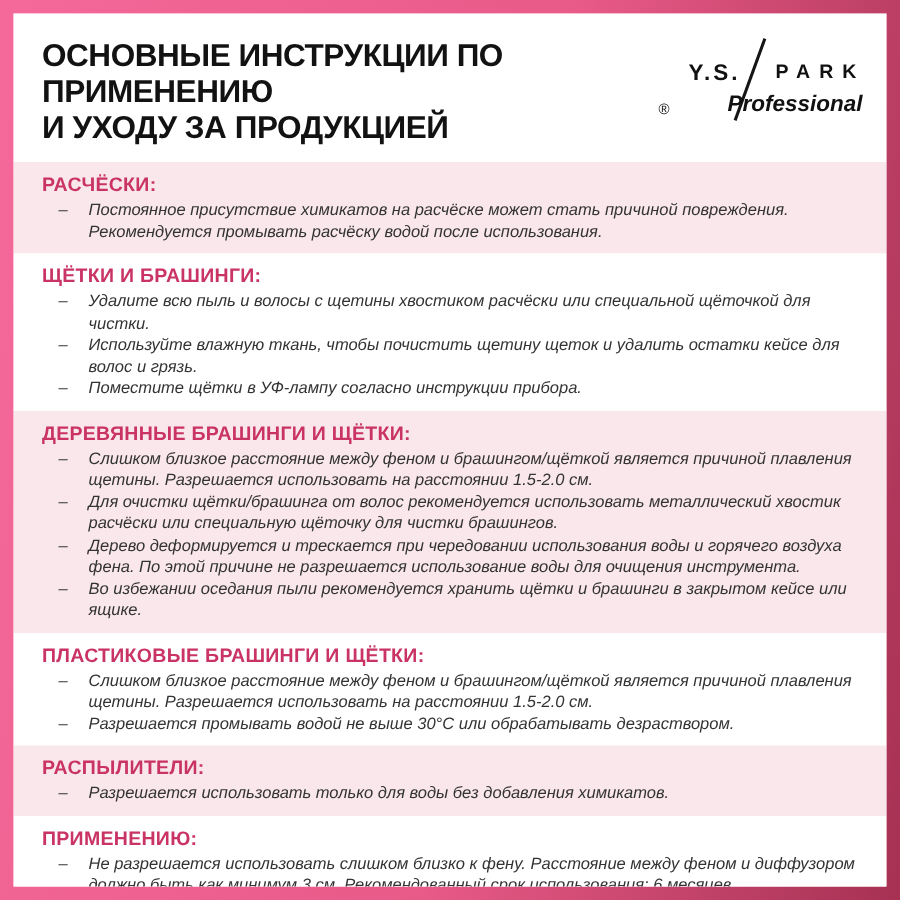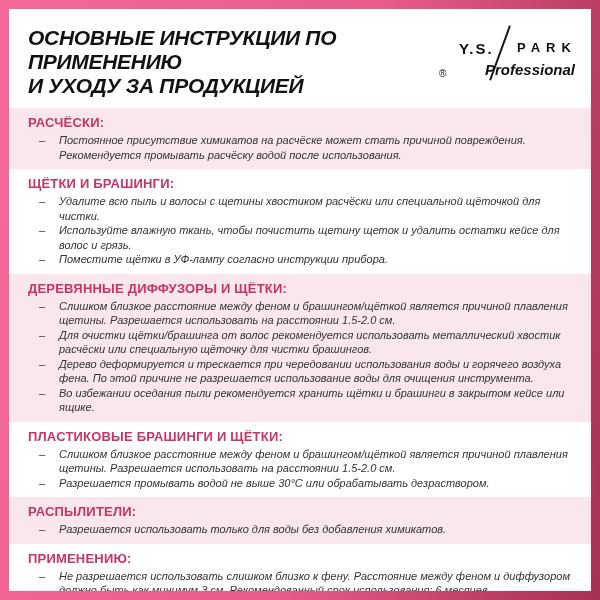--- a/index.html
+++ b/index.html
@@ -27,21 +27,21 @@
 
   
   .header{
     display:flex;justify-content:space-between;align-items:flex-start;
     background:#ffffff;
     padding:17px 16px 10px 19px;
   }
   .title{
     margin:0;
     font-weight:700;font-size:21px;line-height:1.15;
-    letter-spacing:-0.3px;color:var(--title);font-style:italic;
+    letter-spacing:-0.3px;color:var(--title);
   }
 
   
   .logo{position:relative;width:142px;height:56px;flex-shrink:0;margin-top:2px;}
   .logo .slash{
     position:absolute;left:66px;top:-4px;width:2px;height:58px;
     background:#151515;transform:rotate(20deg);
   }
   .logo .ys{
     position:absolute;left:26px;top:12px;
@@ -111,21 +111,21 @@
   <section class="band">
     <h2 class="sec-heading">ЩЁТКИ И БРАШИНГИ:</h2>
     <ul class="sec-list">
             <li class="bullet">Удалите всю пыль и волосы с щетины хвостиком расчёски или специальной щёточкой для чистки.</li>
             <li class="bullet">Используйте влажную ткань, чтобы почистить щетину щеток и удалить остатки кейсе для волос и грязь.</li>
             <li class="bullet">Поместите щётки в УФ-лампу согласно инструкции прибора.</li>
           </ul>
   </section>
 
   <section class="band">
-    <h2 class="sec-heading">ДЕРЕВЯННЫЕ ДИФФУЗОРЫ И ЩЁТКИ:</h2>
+    <h2 class="sec-heading">ДЕРЕВЯННЫЕ БРАШИНГИ И ЩЁТКИ:</h2>
     <ul class="sec-list">
             <li class="bullet">Слишком близкое расстояние между феном и брашингом/щёткой является причиной плавления щетины. Разрешается использовать на расстоянии 1.5-2.0 см.</li>
             <li class="bullet">Для очистки щётки/брашинга от волос рекомендуется использовать металлический хвостик расчёски или специальную щёточку для чистки брашингов.</li>
             <li class="bullet">Дерево деформируется и трескается при чередовании использования воды и горячего воздуха фена. По этой причине не разрешается использование воды для очищения инструмента.</li>
             <li class="bullet">Во избежании оседания пыли рекомендуется хранить щётки и брашинги в закрытом кейсе или ящике.</li>
           </ul>
   </section>
 
   <section class="band">
     <h2 class="sec-heading">ПЛАСТИКОВЫЕ БРАШИНГИ И ЩЁТКИ:</h2>

